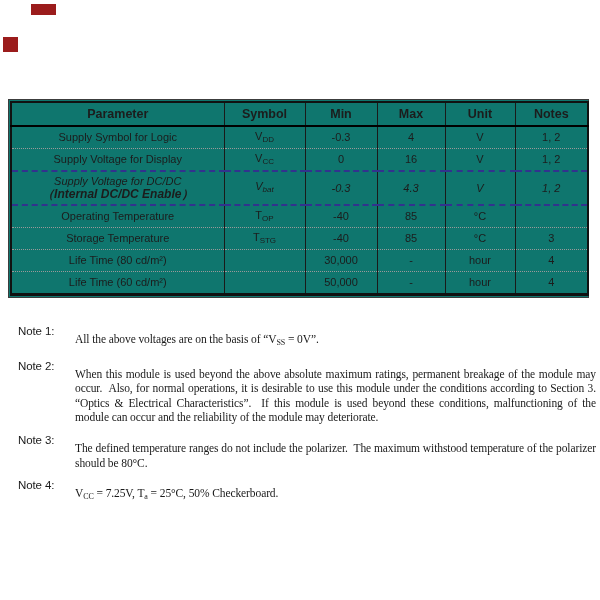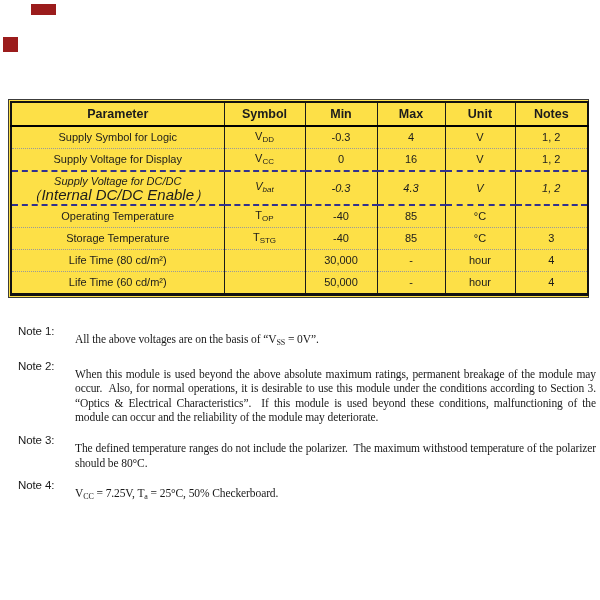--- a/index.html
+++ b/index.html
@@ -6,21 +6,21 @@
   body{
     width:600px;height:600px;position:relative;background:#ffffff;
     font-family:"Liberation Sans", sans-serif;color:#1c1c1c;overflow:hidden;
   }
   .red-mark{position:absolute;background:#9b1c1c;}
   .red-mark-top{left:31px;top:4px;width:25px;height:11px;}
   .red-mark-left{left:3px;top:37px;width:15px;height:15px;}
 
   .table-outer{
     position:absolute;left:8px;top:99px;width:581px;
-    border:1px solid #3c3c3c;padding:1px;background:#fde047;box-sizing:border-box;
+    border:1px solid #3c3c3c;padding:1px;background:#0f766e;box-sizing:border-box;
   }
   table.ratings{
     border-collapse:collapse;table-layout:fixed;width:100%;
     border:2px solid #111;border-bottom-width:3px;
   }
   table.ratings th{
     font-size:12.5px;font-weight:bold;text-align:center;height:22px;
     border-right:1px solid #1a1a1a;border-bottom:2px solid #000;padding:0 2px;
   }
   table.ratings td{
@@ -28,21 +28,21 @@
     border-right:1px solid #1a1a1a;border-bottom:1px dotted #999;
     line-height:13px;
   }
   table.ratings th:last-child, table.ratings td:last-child{border-right:none;text-align:center;}
   table.ratings tr:last-child td{border-bottom:none;}
   tr.dcdc td{
     border-top:2px dashed #32328e;border-bottom:2px dashed #32328e;
     font-style:italic;height:32px;
   }
   .sym-sub{font-size:8px;vertical-align:-2px;letter-spacing:0;}
-  .param-line2{font-size:15px;}
+  .param-line2{font-size:12px;font-weight:bold;}
 
   .notes{
     position:absolute;left:18px;top:324px;width:586px;
     font-size:11.5px;line-height:14.6px;letter-spacing:-0.1px;color:#1a1a1a;
   }
   .note{display:flex;align-items:flex-start;}
   .note-label{flex:0 0 49px;white-space:nowrap;}
   .note-body{flex:1;text-align:justify;}
   .note-body p{margin:8px;font-family:Liberation Serif, serif;}
   sub.n{font-size:8px;vertical-align:-2px;}

